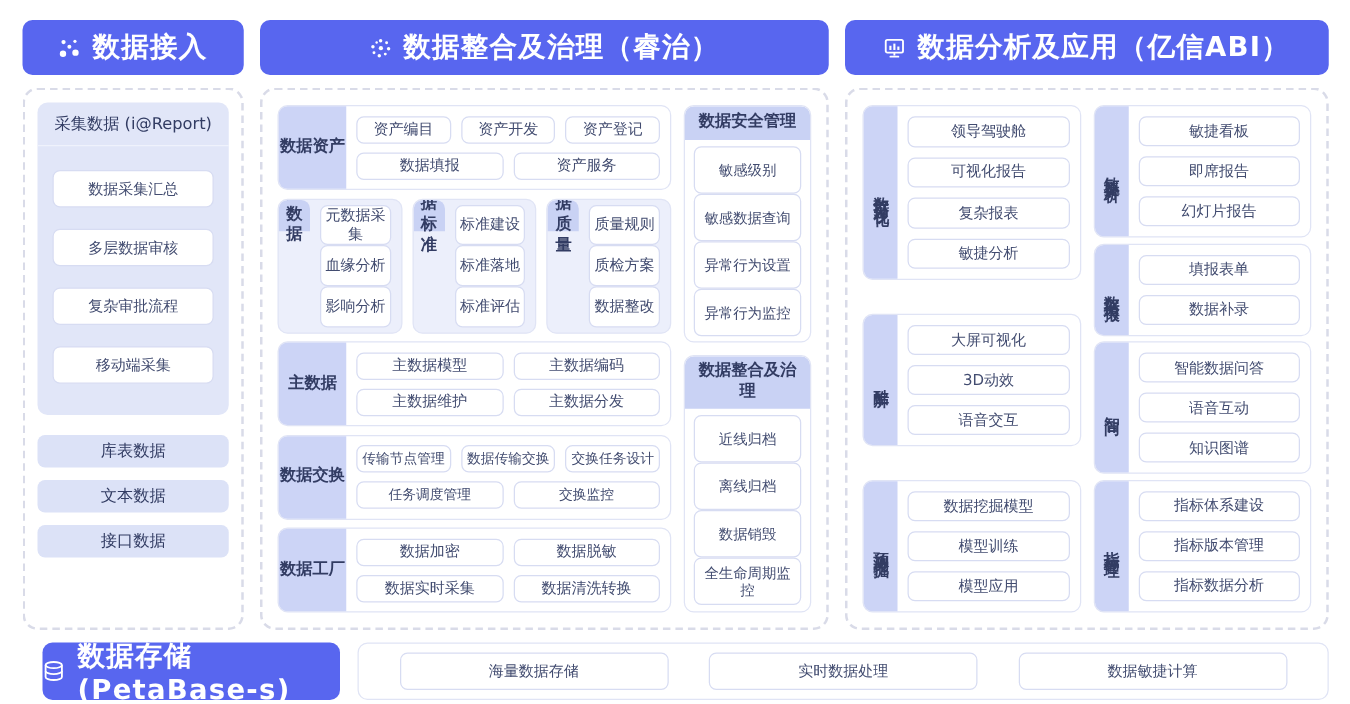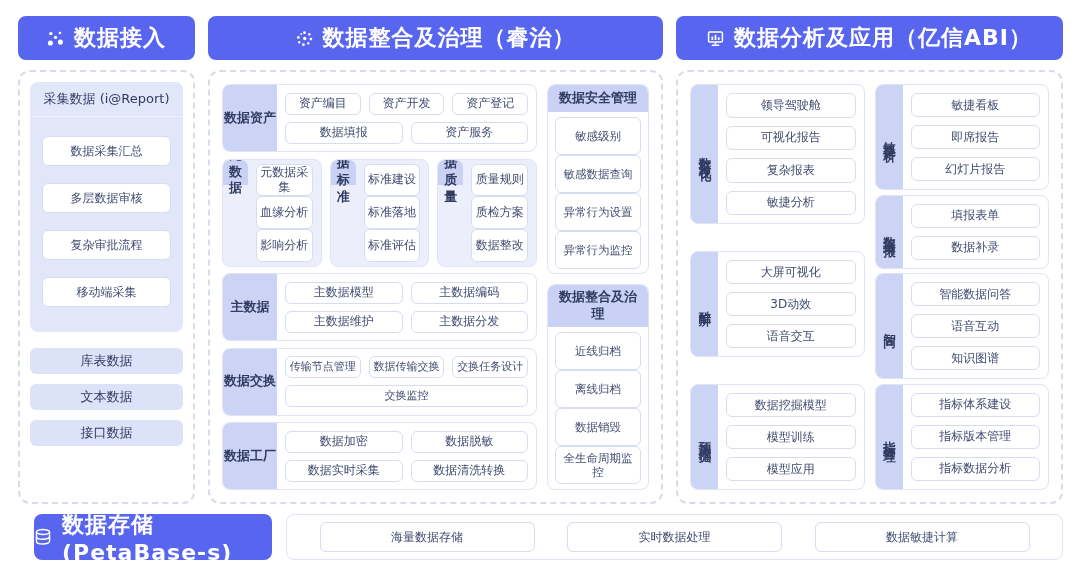--- a/index.html
+++ b/index.html
@@ -189,20 +189,21 @@
 
       <div class="grp grp2 box exch">
         <div class="side-label">数据交换</div>
         <div class="grp-body">
           <div class="row">
             <div class="btn">传输节点管理</div>
             <div class="btn">数据传输交换</div>
             <div class="btn">交换任务设计</div>
           </div>
           <div class="row">
+            <div class="btn">任务调度管理</div>
             <div class="btn">交换监控</div>
           </div>
         </div>
       </div>
 
       <div class="grp grp2 box">
         <div class="side-label">数据工厂</div>
         <div class="grp-body">
           <div class="row">
             <div class="btn">数据加密</div>

